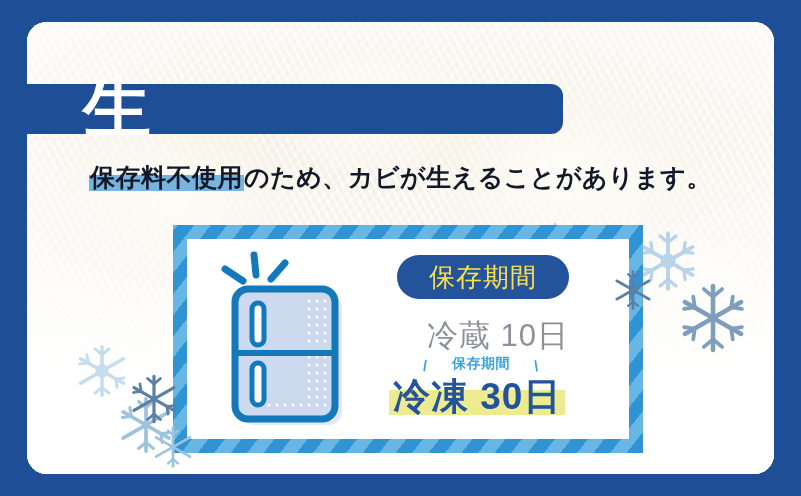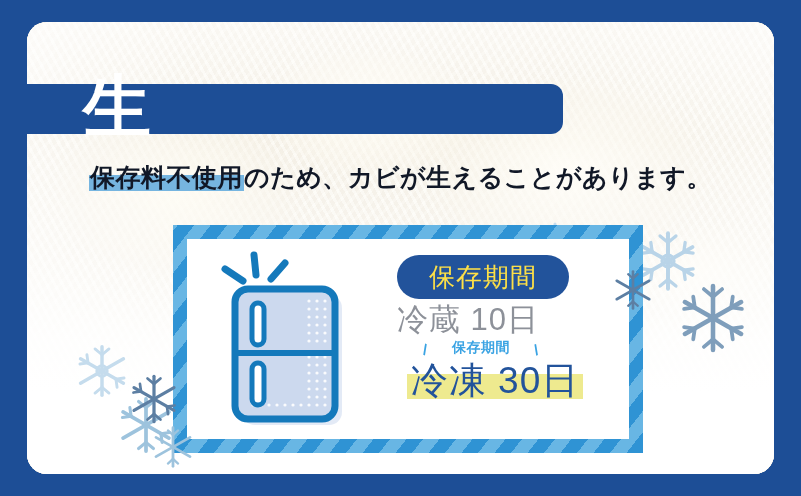--- a/index.html
+++ b/index.html
@@ -160,23 +160,23 @@
     text-align: center;
     background: #22539b;
     color: #fde047;
     border-radius: 22px;
     font-size: 26px;
     font-weight: 400;
     letter-spacing: 1px;
     margin: 0 auto 0 14px;
   }
   .row-chilled {
-    margin: 0 0 0 14px;
+    margin: 16px 0 0 14px;
     width: 172px;
-    text-align: left;
+    text-align: right;
     color: #8d9199;
     font-size: 31px;
     font-weight: 400;
     letter-spacing: 1px;
     white-space: nowrap;
   }
   .osusume {
     position: relative;
     margin: -2px 0 0 38px;
     width: 120px;
@@ -192,24 +192,24 @@
     top: 2px;
     font-size: 15px;
     font-weight: 700;
   }
   .osusume .slash.l { left: 2px; transform: rotate(20deg); }
   .osusume .slash.r { right: 2px; transform: rotate(-20deg); }
   .row-frozen {
     position: relative;
     margin: -1px 0 0 6px;
     width: 212px;
-    text-align: center;
+    text-align: left;
     color: #22539b;
     font-size: 37px;
-    font-weight: 400;
+    font-weight: 700;
     letter-spacing: 1px;
     white-space: nowrap;
     z-index: 1;
   }
   .row-frozen .hl {
     background: linear-gradient(180deg, rgba(0,0,0,0) 0%, rgba(0,0,0,0) 34%, #eeea8f 34%, #eeea8f 96%, rgba(0,0,0,0) 96%);
     padding: 0 4px;
   }
 
   

